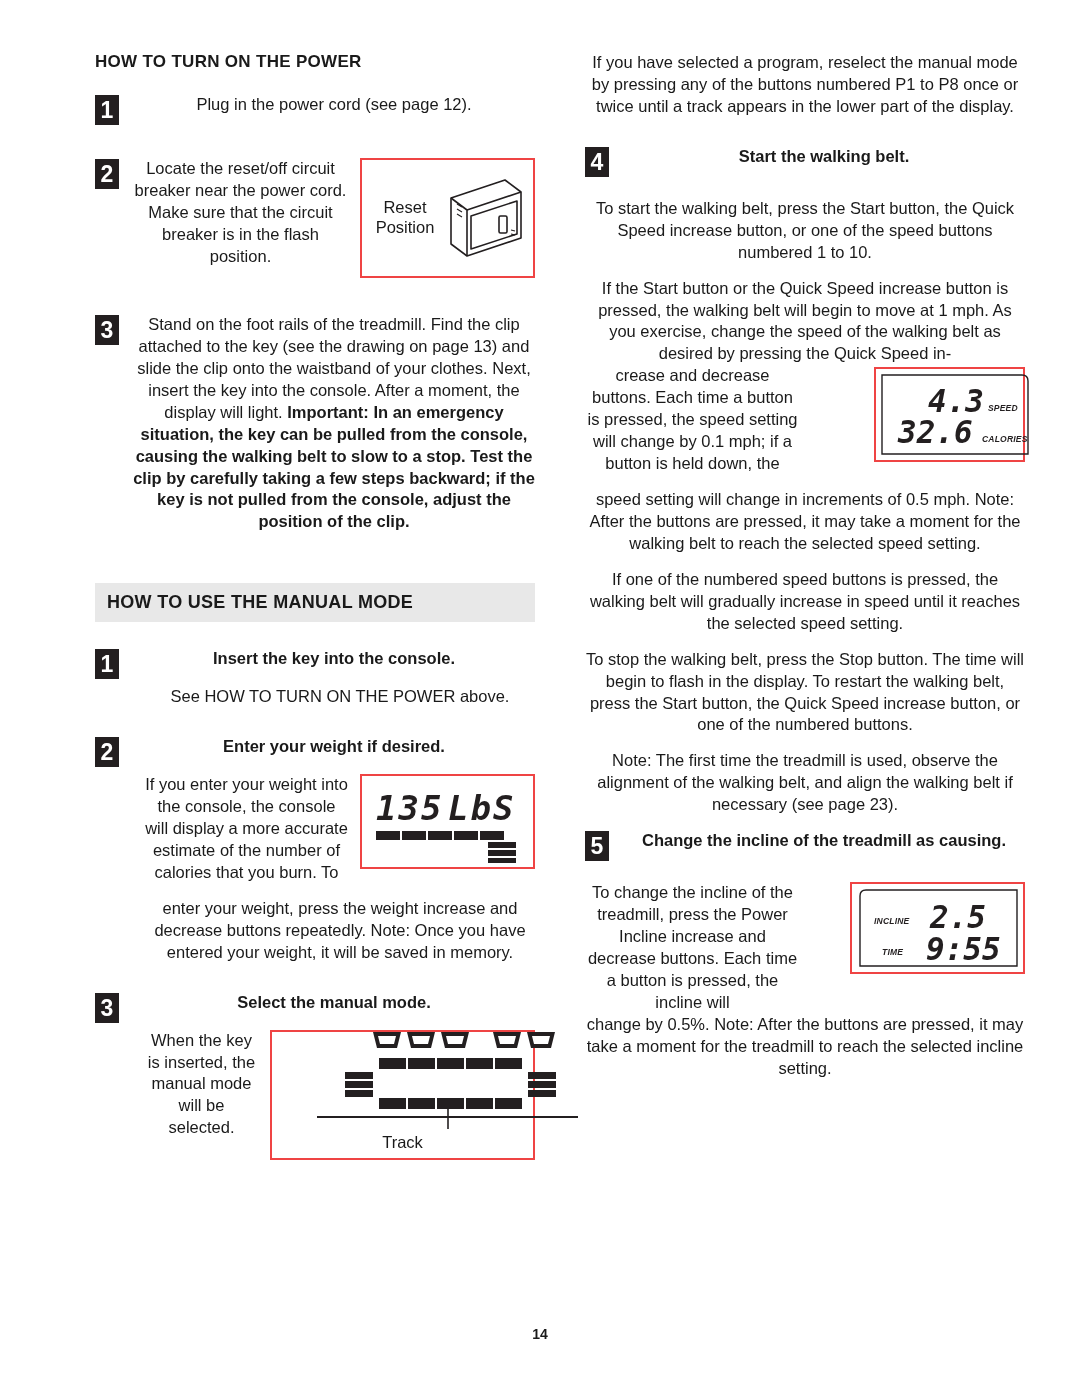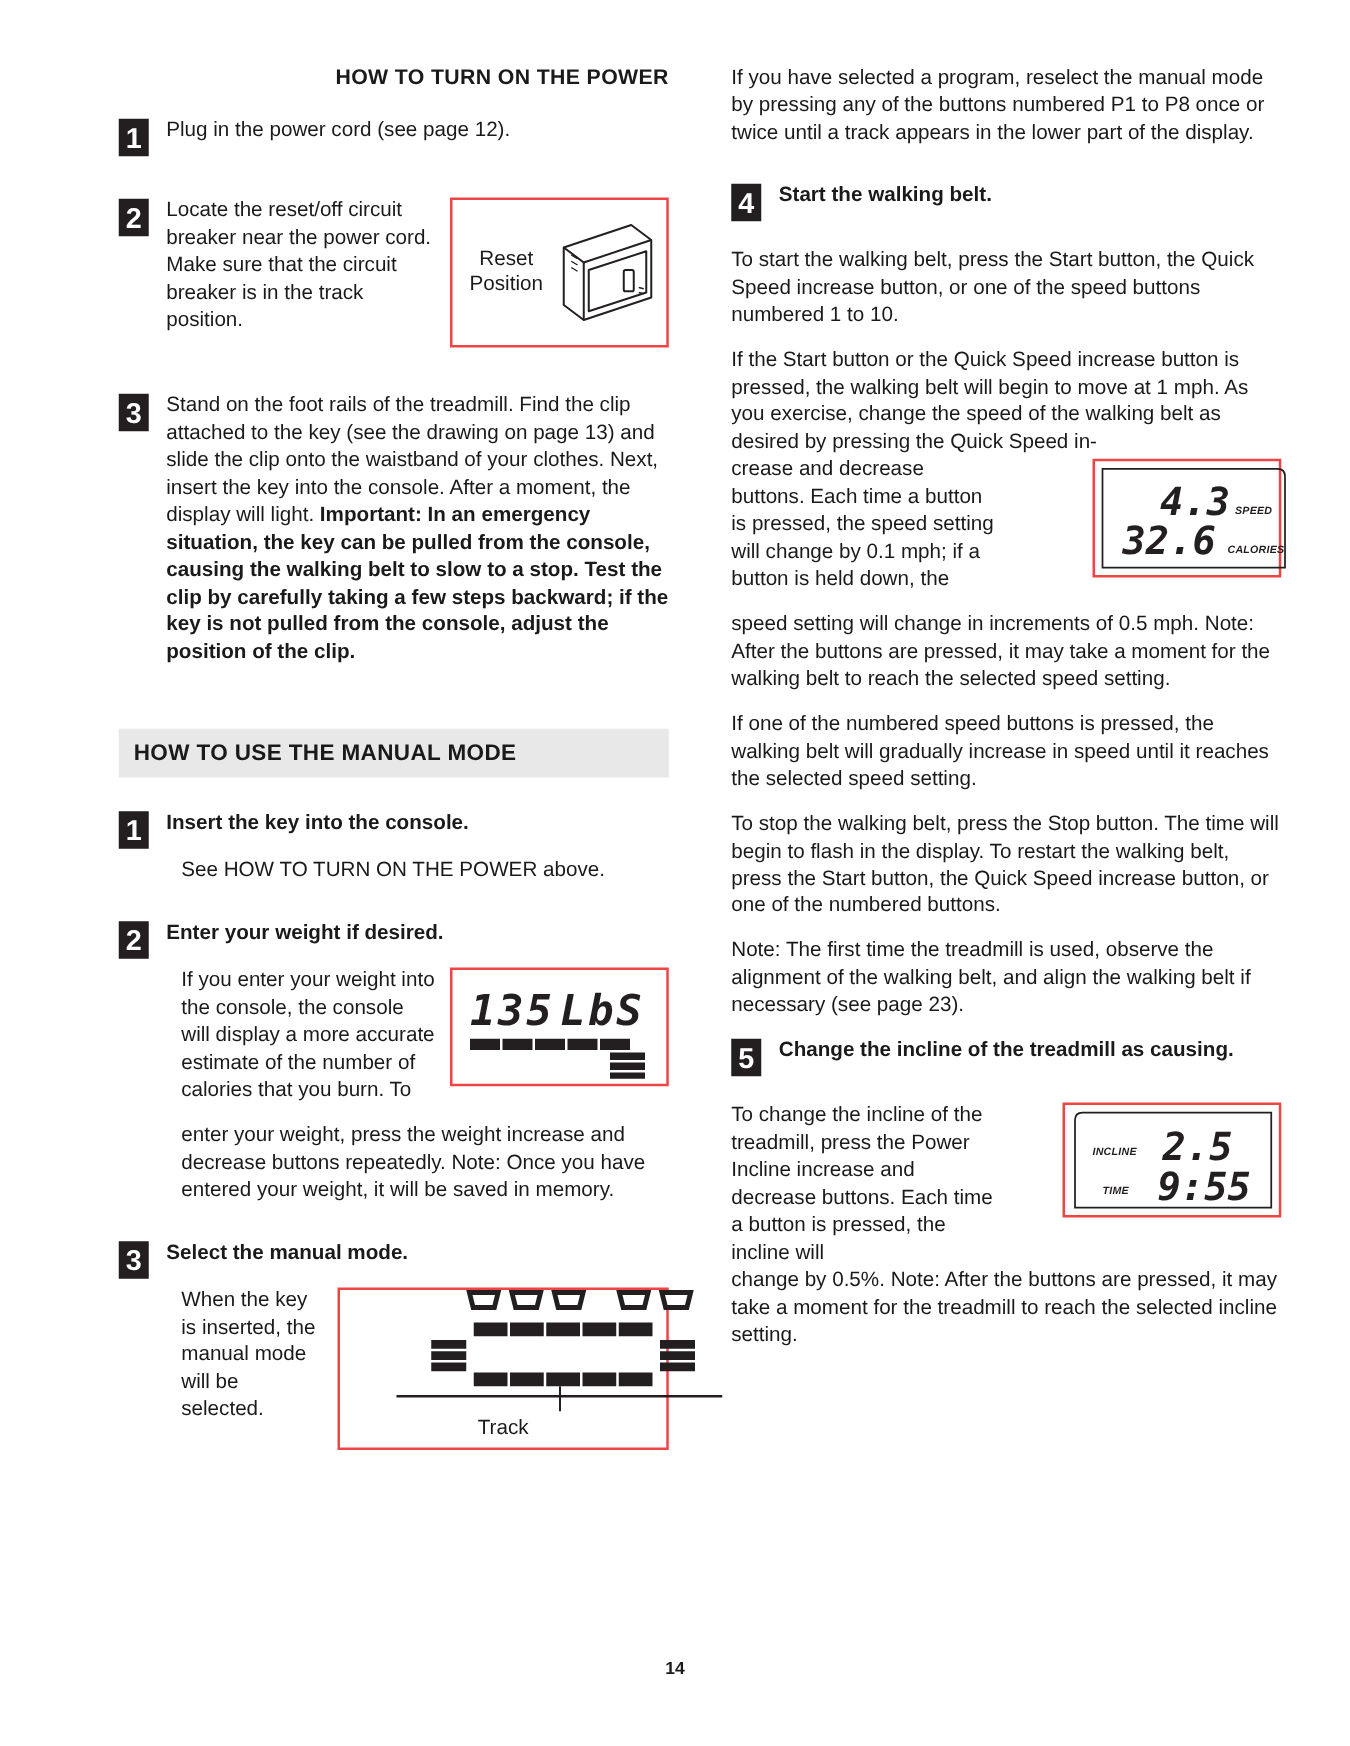--- a/index.html
+++ b/index.html
@@ -28,21 +28,20 @@
   }
   .col-left  { left: 95px; }
   .col-right { left: 585px; }
 
   h2.section-title {
     font-size: 17px;
     font-weight: bold;
     letter-spacing: 0.3px;
     margin: 0 0 22px 0;
     padding: 0;
-    text-align: right;
   }
   .section-bar {
     background: #e8e8e8;
     font-size: 18px;
     font-weight: bold;
     letter-spacing: 0.3px;
     padding: 9px 0 9px 12px;
     margin: 0 0 26px 0;
     box-sizing: border-box;
     width: 440px;
@@ -73,21 +72,21 @@
   .step-head {
     font-weight: bold;
     font-size: 16.5px;
     line-height: 1.33;
     margin: 0;
   }
   p {
     font-size: 16.5px;
     line-height: 1.33;
     margin: 0 0 14px 0;
-    text-align: left;
+    text-align: center;
   }
   p.tight { margin-bottom: 0; }
   .indent { margin-left: 50px; }
   .bold { font-weight: bold; }
 
   .spacer-14 { height: 14px; }
   .spacer-26 { height: 26px; }
 
   
   .wrap-fig {
@@ -198,21 +197,21 @@
                 <path d="M14 28 L19 31" stroke-width="1.1"></path>
                 <path d="M14 33 L19 36" stroke-width="1.1"></path>
                 <path d="M14 38 L19 41" stroke-width="1.1"></path>
                 <path d="M68 54 L72 55" stroke-width="1.1"></path>
                 <path d="M68 58 L72 59" stroke-width="1.1"></path>
               </g>
             </svg>
           </div>
         </div>
 
-        <p>Locate the reset/off circuit breaker near the power cord. Make sure that the circuit breaker is in the track position.</p>
+        <p>Locate the reset/off circuit breaker near the power cord. Make sure that the circuit breaker is in the flash position.</p>
       </div>
     </div>
 
     <div class="spacer-14"></div>
 
     <div class="step">
       <div class="badge">3</div>
       <div class="step-body">
         <p class="tight"><span>Stand on the foot rails of the treadmill. Find the clip attached to the key (see the drawing on page 13) and slide the clip onto the waistband of your clothes. Next, insert the key into the console. After a moment, the display will light. </span><span class="bold">Important: In an emergency situation, the key can be pulled from the console, causing the walking belt to slow to a stop. Test the clip by carefully taking a few steps backward; if the key is not pulled from the console, adjust the position of the clip.</span></p>
       </div>

